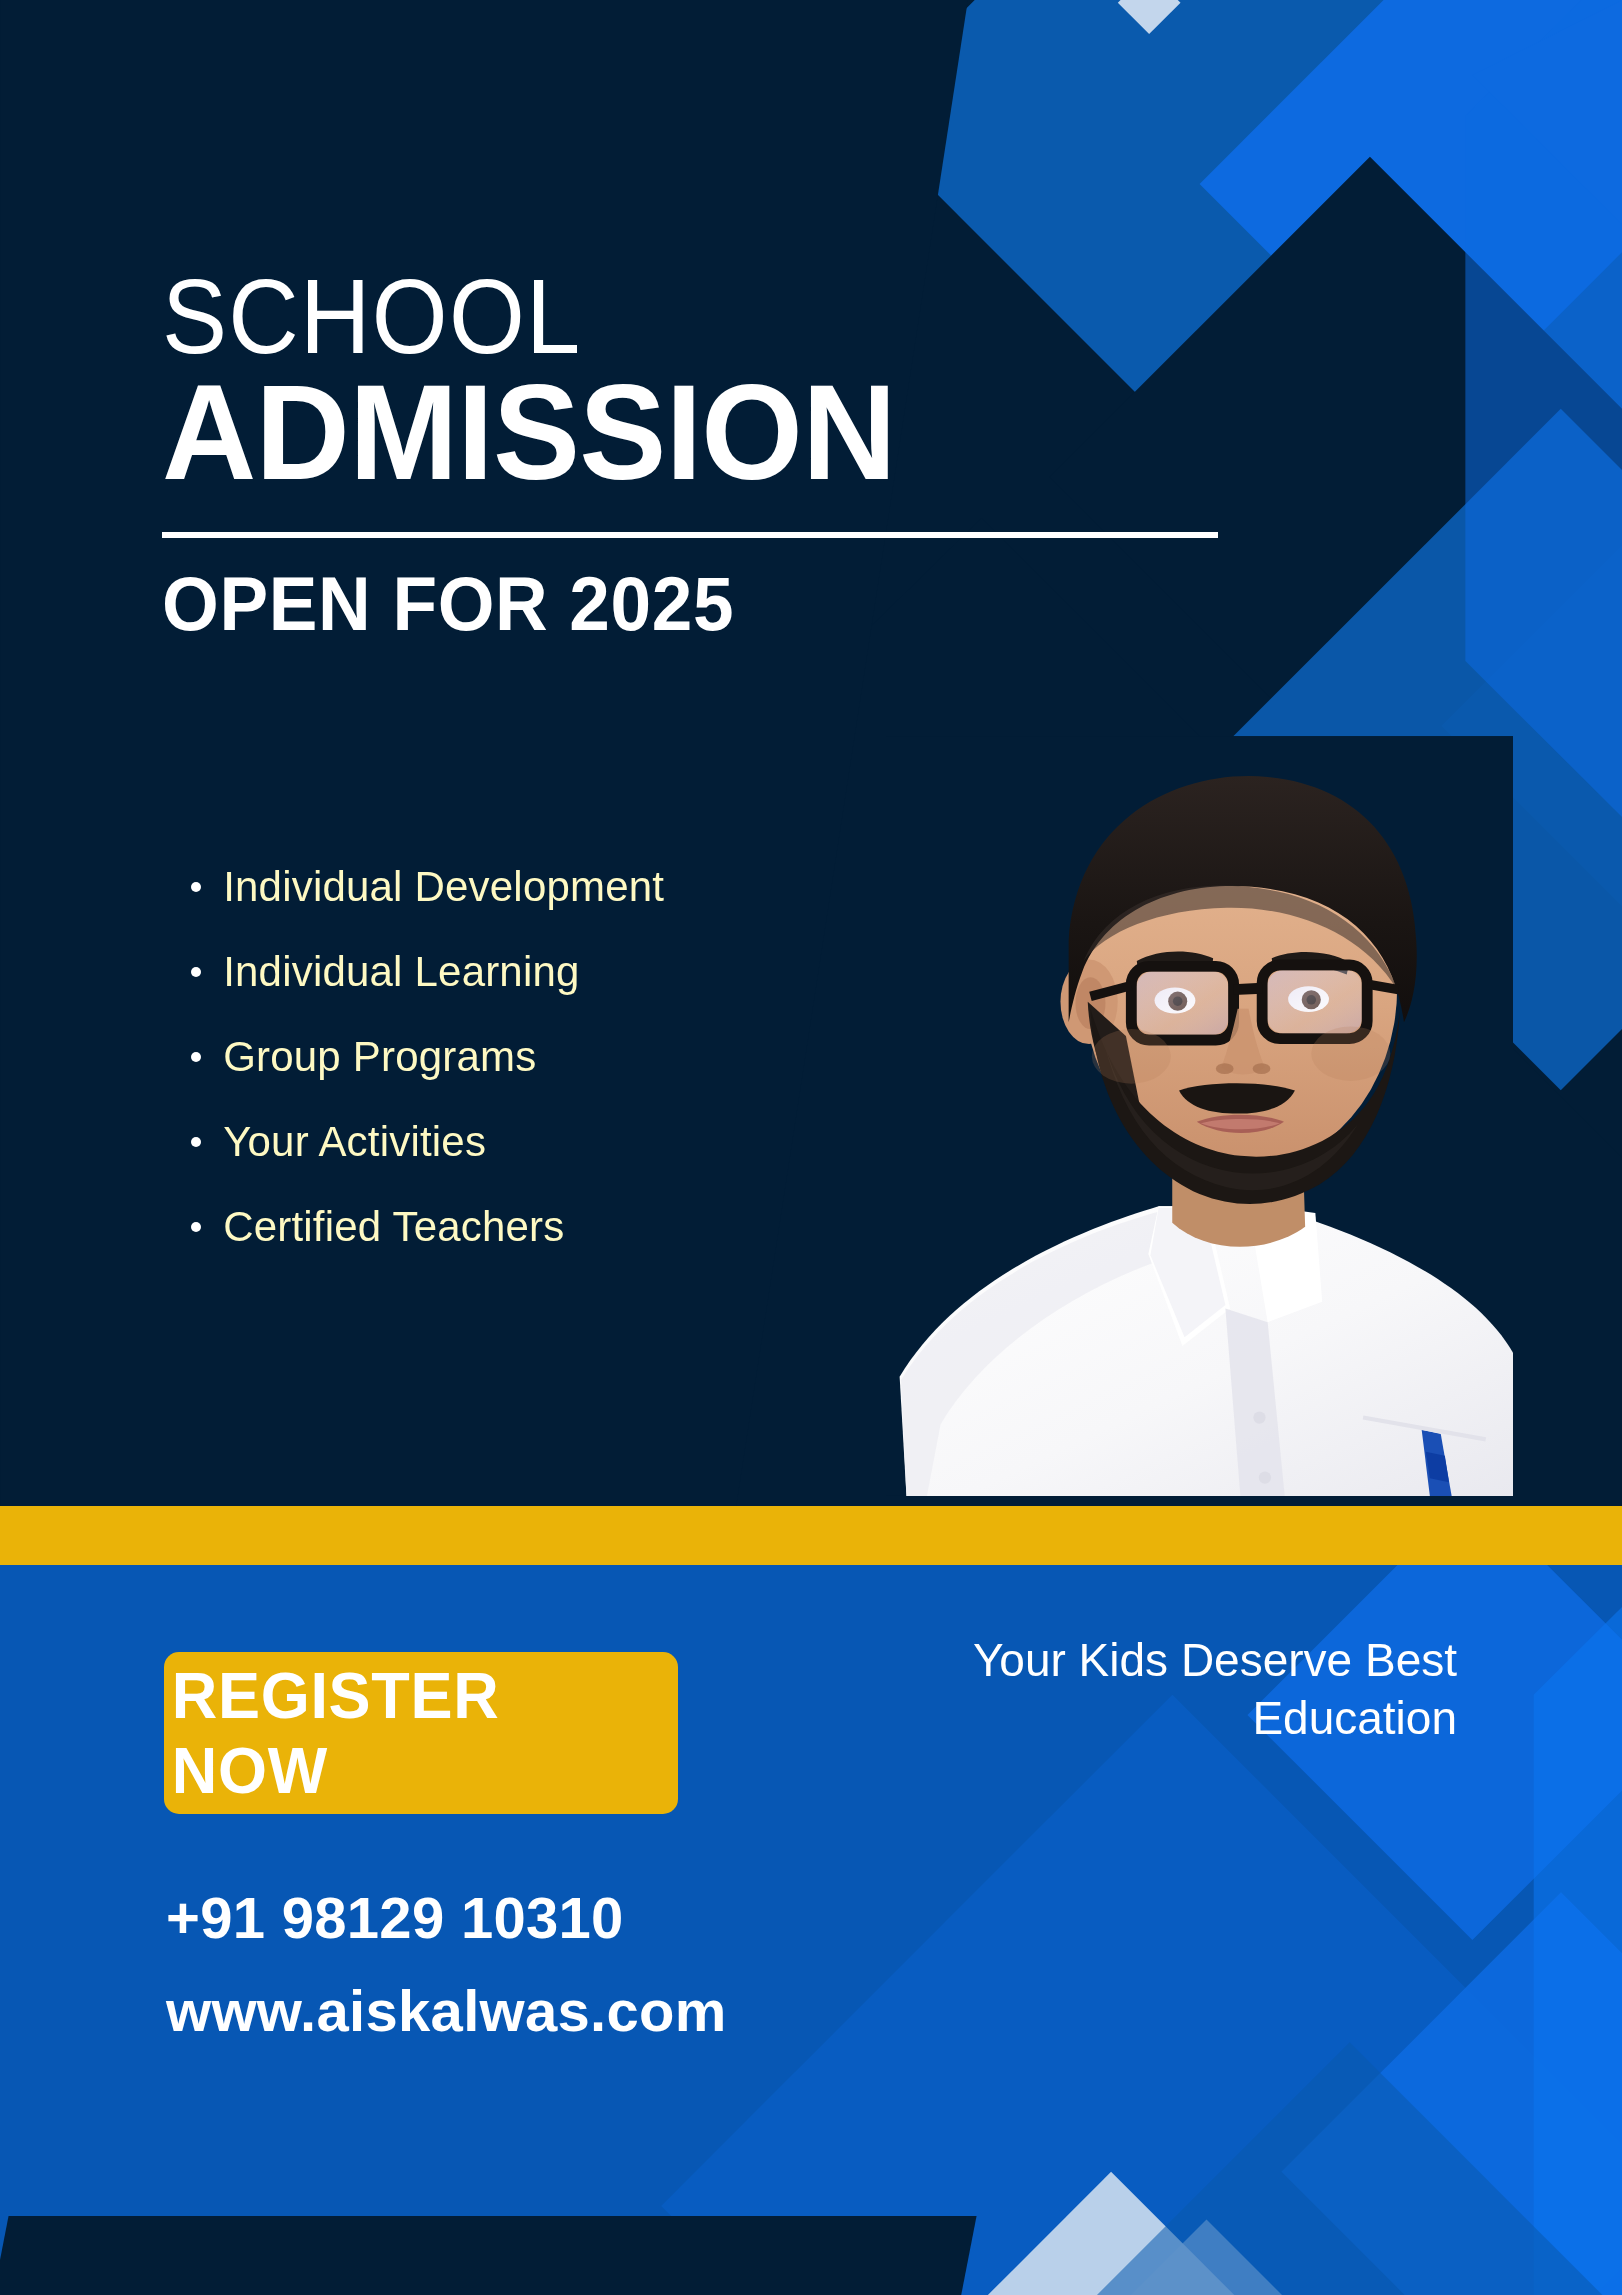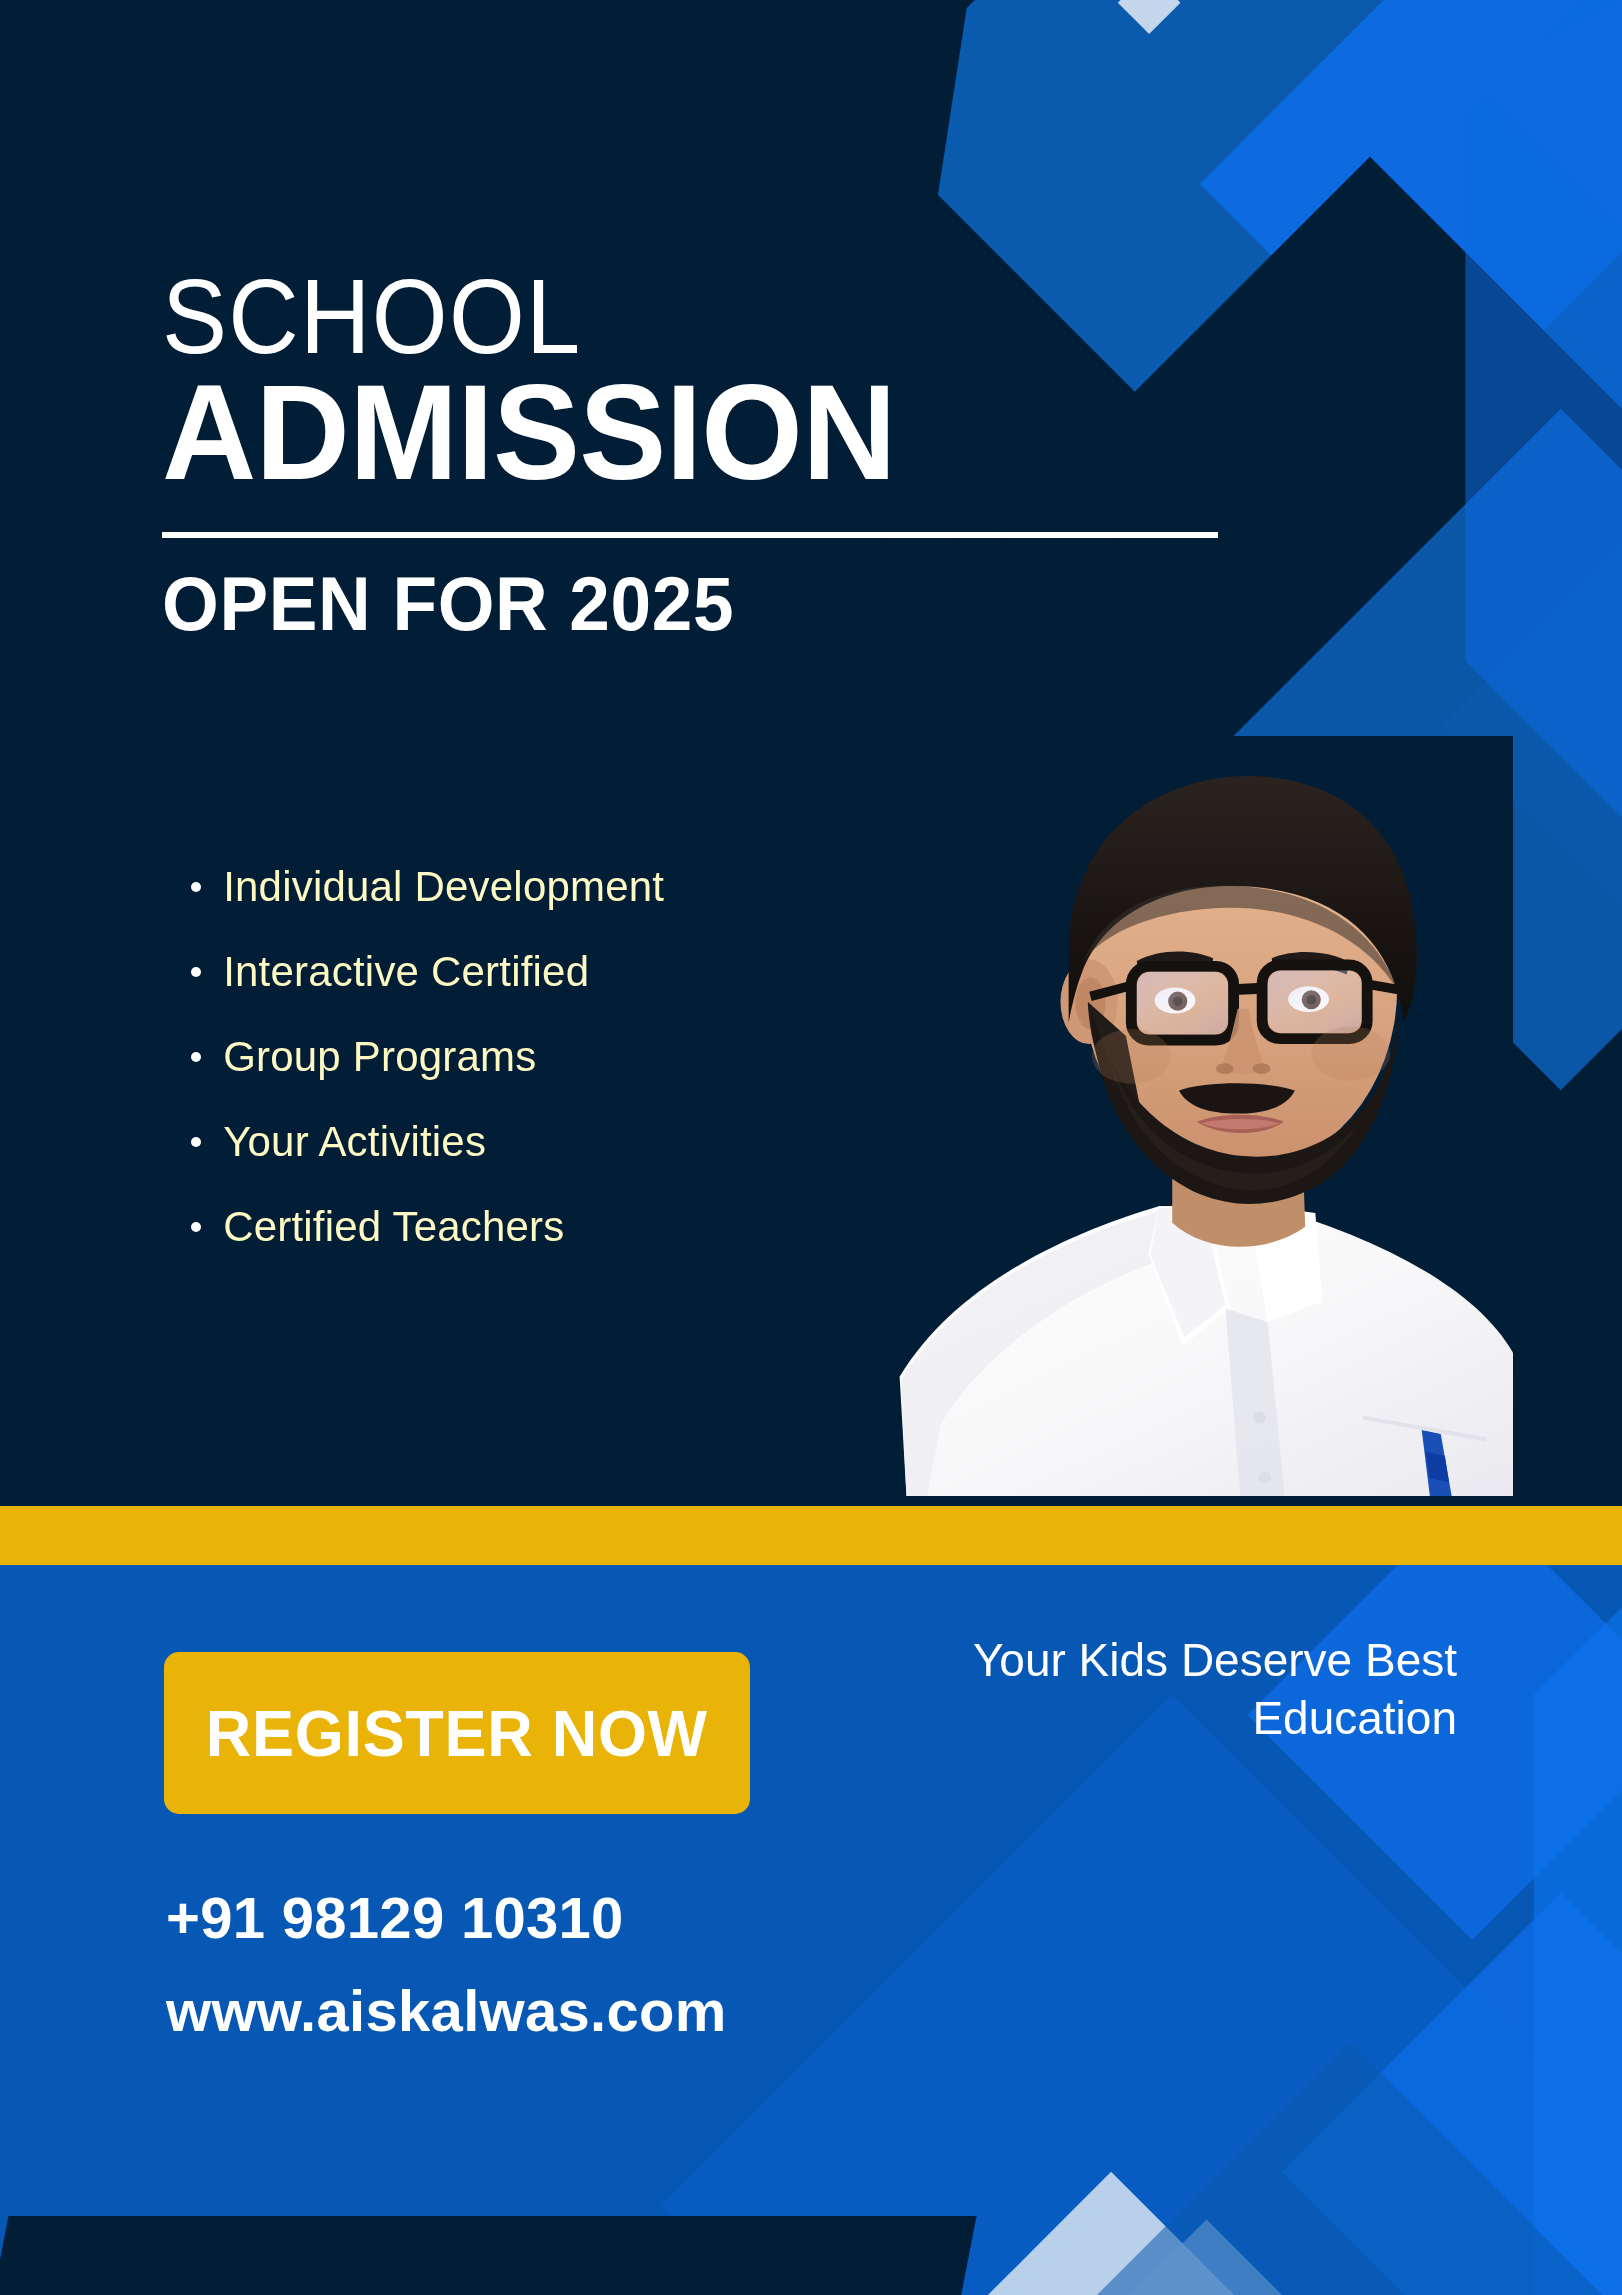--- a/index.html
+++ b/index.html
@@ -96,21 +96,21 @@
   .bottom-dark {
     position:absolute; left:-6.8px; bottom:0;
     width:968px; height:80px;
     background:#021d36;
     transform:skewX(-11deg);
     transform-origin:bottom left;
   }
 
   .register-btn {
     position:absolute; left:164px; top:87px;
-    width:586px; height:162px;
+    width:514px; height:162px;
     background:#eab308;
     border-radius:15px;
     border:none;
     display:flex; align-items:center; justify-content:center;
     cursor:pointer;
   }
   .register-btn span {
     font-family:"Liberation Sans Narrow","Liberation Sans",sans-serif;
     font-size:65px; font-weight:700;
     color:#ffffff; letter-spacing:0.7px;
@@ -173,21 +173,21 @@
       <div class="h-open">OPEN FOR 2025</div>
     </div>
 
     <ul class="features">
       <li>
         <span class="dot"></span>
         <span>Individual Development</span>
       </li>
       <li>
         <span class="dot"></span>
-        <span>Interactive Certified</span>
+        <span>Individual Learning</span>
       </li>
       <li>
         <span class="dot"></span>
         <span>Group Programs</span>
       </li>
       <li>
         <span class="dot"></span>
         <span>Your Activities</span>
       </li>
       <li>

